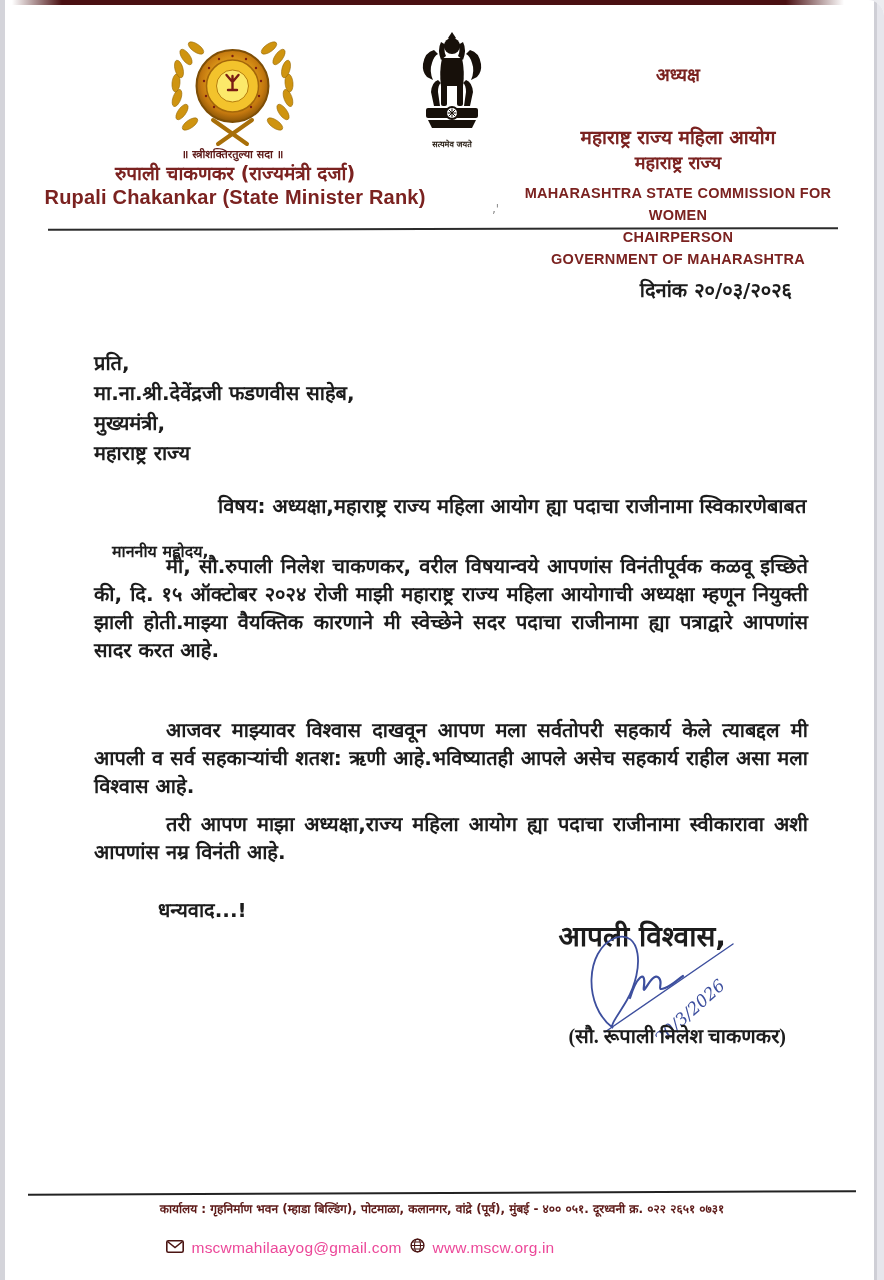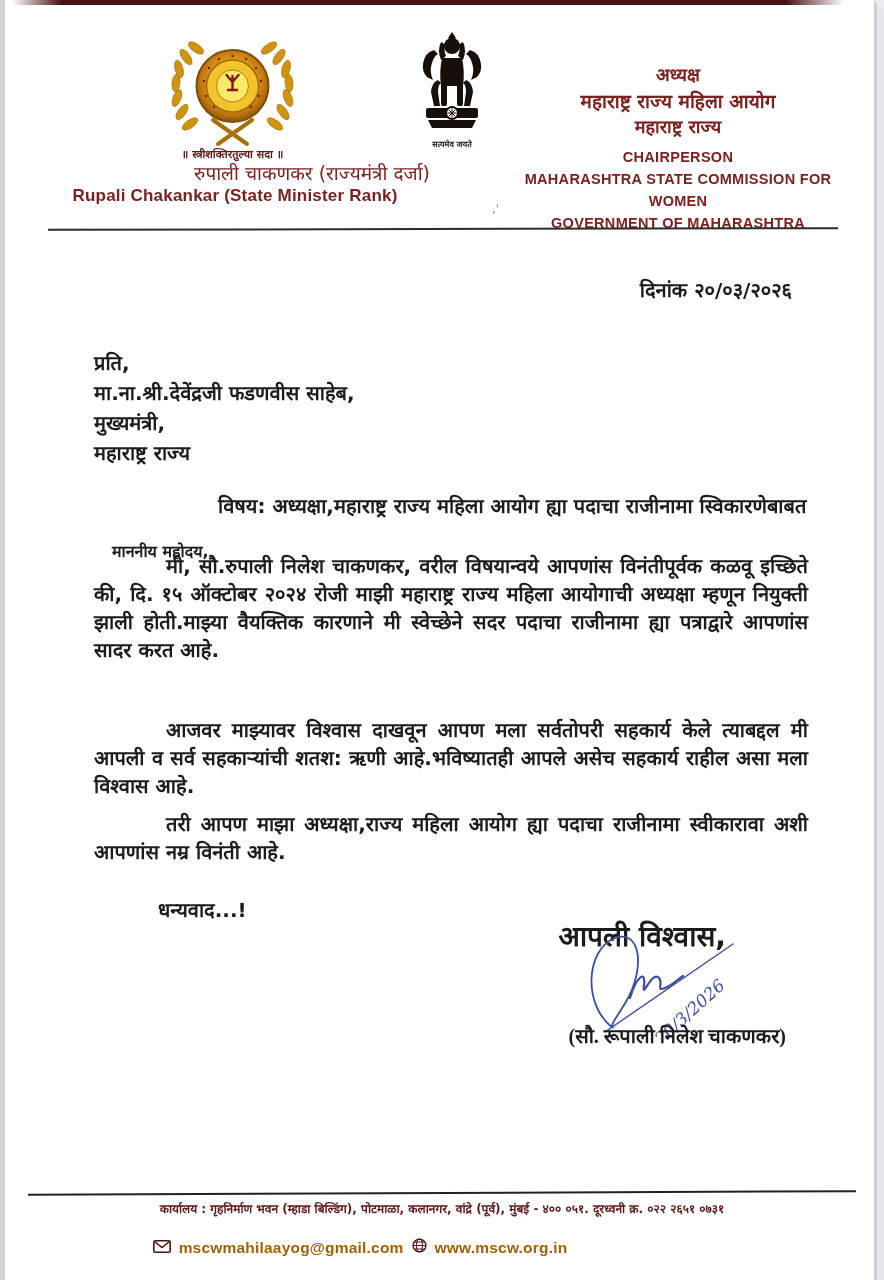--- a/index.html
+++ b/index.html
@@ -14,32 +14,32 @@
   .edge-left{position:absolute;left:0;top:0;width:5px;height:1280px;background:#d4d4da;}
   .edge-right{position:absolute;left:874px;top:0;width:3px;height:1280px;background:#cfcfd6;}
   .edge-right2{position:absolute;left:877px;top:0;width:7px;height:1280px;background:#e6e6ec;}
   .mr{font-family:"DejaVu Sans",sans-serif;}
   .en{font-family:"Liberation Sans",sans-serif;}
 
   
   .left-logo{position:absolute;left:160px;top:36px;width:145px;height:112px;}
   .motto{position:absolute;left:120px;top:146px;width:225px;text-align:center;
     font-size:11px;font-weight:700;color:#5d1a18;}
-  .name-mr{position:absolute;left:40px;top:160px;width:390px;text-align:right;
-    font-size:19px;font-weight:400;color:#7b2220;}
+  .name-mr{position:absolute;left:40px;top:160px;width:390px;text-align:center;
+    font-size:19px;font-weight:700;color:#7b2220;}
   .name-en{position:absolute;left:40px;top:186px;width:390px;text-align:center;
-    font-size:17px;font-weight:700;color:#7b2220;letter-spacing:.2px;}
+    font-size:20px;font-weight:700;color:#7b2220;letter-spacing:.2px;}
 
   .ashoka{position:absolute;left:414px;top:28px;width:76px;height:112px;}
   .ashoka-caption{position:absolute;left:404px;top:138px;width:96px;text-align:center;
     font-size:8px;font-weight:700;color:#241a10;}
 
   .right-head{position:absolute;left:498px;top:62px;width:360px;text-align:center;}
   .rh-mr1{font-size:18px;font-weight:700;color:#7b2220;line-height:26px;}
-  .rh-mr2{font-size:19px;font-weight:700;color:#7b2220;line-height:26px;}
+  .rh-mr2{font-size:19px;font-weight:700;color:#7b2220;line-height:26px;margin-top:36px;}
   .rh-en{font-family:"Liberation Sans",sans-serif;font-size:14.5px;font-weight:700;
     color:#7b2220;line-height:22px;letter-spacing:.3px;}
   .rh-gap{height:6px;}
 
   .header-rule{position:absolute;left:48px;top:228px;width:790px;height:0;
     border-top:2px solid #2b2b2b;transform:rotate(-0.12deg);}
   .smudge{position:absolute;left:492px;top:202px;font-size:12px;color:#8a8a8a;}
 
   
   .date{position:absolute;right:92px;top:276px;font-size:20px;font-weight:700;}
@@ -53,21 +53,21 @@
   .closing{position:absolute;right:158px;top:916px;font-size:28px;font-weight:700;}
   .signature{position:absolute;left:575px;top:928px;width:210px;height:110px;}
   .signer{position:absolute;right:98px;top:1022px;font-size:20px;font-weight:700;font-family:Liberation Serif, serif;}
 
   
   .footer-rule{position:absolute;left:28px;top:1192px;width:828px;height:0;
     border-top:2px solid #222;transform:rotate(-0.25deg);}
   .footer-address{position:absolute;left:0;top:1200px;width:884px;text-align:center;
     font-size:12px;font-weight:700;color:#5d1a18;}
   .footer-contact{position:absolute;left:0;top:1238px;width:720px;display:flex;
-    justify-content:center;align-items:center;gap:8px;font-size:15.5px;font-weight:700;color:#a16207;}
+    justify-content:center;align-items:center;gap:8px;font-size:15.5px;font-weight:400;color:#ec4899;}
   .footer-contact .en{letter-spacing:.2px;}
   .icon{display:inline-block;vertical-align:middle;}
 </style>
 </head>
 <body>
 
 <div class="page">
 
   <div class="edge-top"></div>
   <div class="edge-left"></div>
@@ -163,22 +163,22 @@
       </g>
     </svg>
   </div>
   <div class="ashoka-caption mr">सत्यमेव जयते</div>
 
   <div class="right-head">
     <div class="rh-mr1 mr">अध्यक्ष</div>
     <div class="rh-mr2 mr">महाराष्ट्र राज्य महिला आयोग</div>
     <div class="rh-mr1 mr">महाराष्ट्र राज्य</div>
     <div class="rh-gap"></div>
+    <div class="rh-en">MAHARASHTRA STATE COMMISSION FOR WOMEN</div>
     <div class="rh-en">CHAIRPERSON</div>
-    <div class="rh-en">MAHARASHTRA STATE COMMISSION FOR WOMEN</div>
     <div class="rh-en">GOVERNMENT OF MAHARASHTRA</div>
   </div>
 
   <div class="smudge">‚'</div>
   <div class="header-rule"></div>
 
   <div class="date mr">दिनांक २०/०३/२०२६</div>
 
   <div class="recipient">
     <div class="mr">प्रति,</div>

